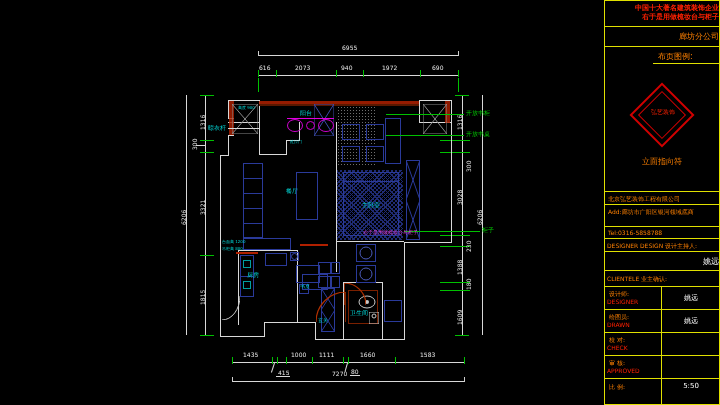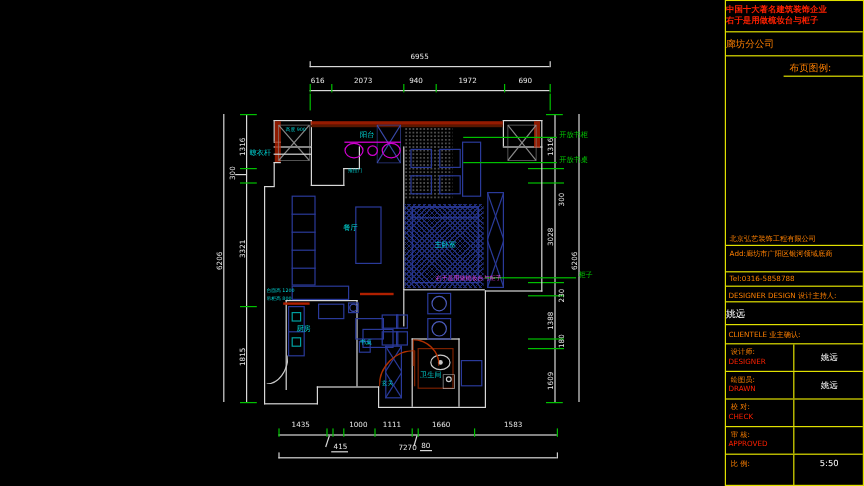--- a/index.html
+++ b/index.html
@@ -17,21 +17,21 @@
   .t-red{color:#ff2000;}
   .t-orange{color:#ff8000;}
   .dim{font-size:6px;color:#e8e8e8;letter-spacing:0px;}
   .dimv{font-size:6px;color:#e8e8e8;transform-origin:0 0;transform:rotate(-90deg);}
   .lbl-cyan{font-size:6px;color:#00d8d8;}
   .lbl-mag{font-size:6px;color:#e040e0;}
   .lbl-grn{font-size:6px;color:#00c800;}
   
   #tb{position:absolute;left:604px;top:0px;width:116px;height:405px;border:1px solid #e0e000;box-sizing:border-box;}
   .tbrow{position:absolute;left:0;width:100%;box-sizing:border-box;border-bottom:1px solid #e0e000;}
-  .tbtxt{font-size:7px;text-align:left;line-height:9px;}
+  .tbtxt{font-size:7px;text-align:right;line-height:9px;}
   .cellsplit{position:absolute;top:0;bottom:0;width:1px;background:#e0e000;}
   .hatch-b{background-image:repeating-linear-gradient(135deg,#2a3a9a 0 1px,transparent 1px 3px),repeating-linear-gradient(45deg,#2a3a9a 0 1px,transparent 1px 3px);}
   .hatch-dot{background-image:radial-gradient(#8a8a8a 0.5px,transparent 0.6px);background-size:3px 3px;}
   .box{position:absolute;border:1px solid #2a3a9a;box-sizing:border-box;}
   .boxc{position:absolute;border:1px solid #00a0a0;box-sizing:border-box;}
   .circm{position:absolute;border:1px solid #d000d0;border-radius:50%;box-sizing:border-box;}
   .tick{position:absolute;width:1px;height:7px;background:#00c000;}
   .tickw{position:absolute;width:1px;height:5px;background:#d0d0d0;}
   .diamond{position:absolute;border:1px solid #d00000;transform:rotate(45deg);box-sizing:border-box;}
 </style>
@@ -316,20 +316,26 @@
     </div>
 
     <div class="tbrow" style="top:26px;height:20px;">
       <div class="tbtxt t-orange" style="margin-top:5px;font-size:8px;">廊坊分公司</div>
     </div>
 
     <div class="tbrow" style="top:46px;height:17px;margin-left:48px;">
       <div class="t-orange" style="margin:4px 0 0 5px;font-size:8px;">布页图例:</div>
     </div>
 
+    <div class="tbrow" style="top:63px;height:128px;">
+      <div class="diamond" style="left:34px;top:28px;width:46px;height:46px;border-color:#d00000;border-width:2px;"></div>
+      <div class="diamond" style="left:40px;top:34px;width:34px;height:34px;border-color:#d00000;"></div>
+      <div class="abs t-red" style="left:44px;top:44px;width:28px;text-align:center;font-size:6px;line-height:7px;">弘艺装饰</div>
+      <div class="abs t-orange" style="left:0;top:92px;width:100%;text-align:center;font-size:8px;">立面指向符</div>
+    </div>
 
     <div class="tbrow" style="top:191px;height:13px;">
       <div class="t-orange" style="margin:3px 0 0 3px;font-size:6px;">北京弘艺装饰工程有限公司</div>
     </div>
 
     <div class="tbrow" style="top:204px;height:22px;">
       <div class="t-orange" style="margin:2px 0 0 3px;font-size:6px;line-height:9px;">Add:廊坊市广阳区银河领域底商</div>
     </div>
 
     <div class="tbrow" style="top:226px;height:12px;">

